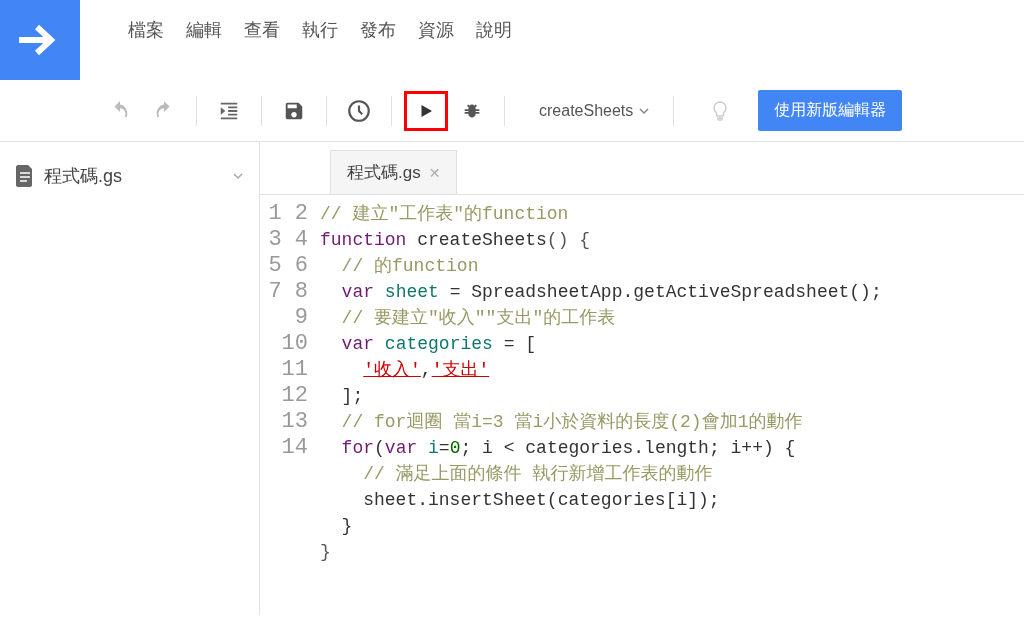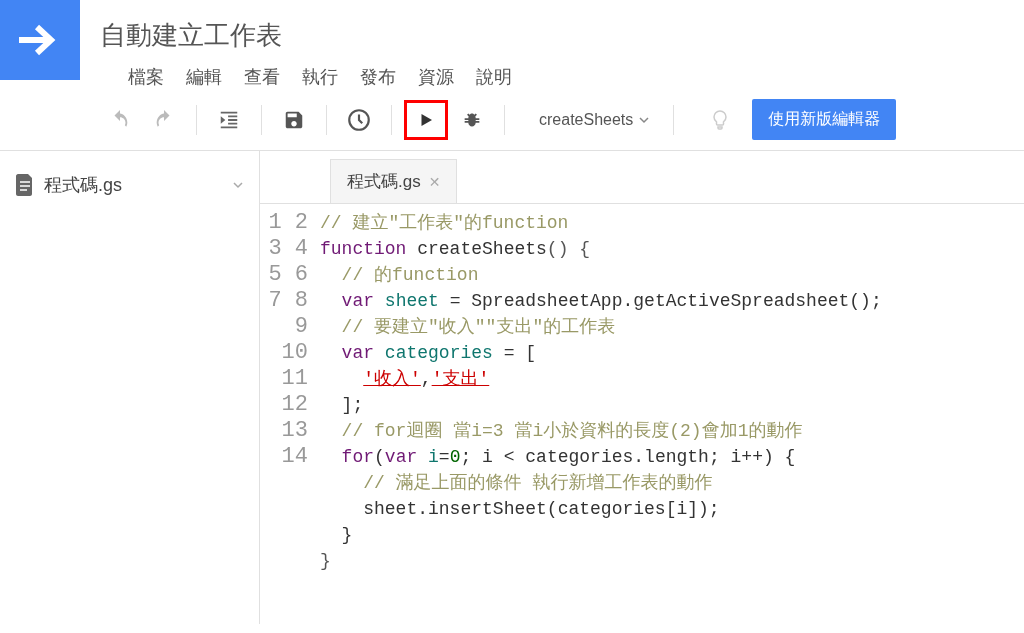--- a/index.html
+++ b/index.html
@@ -29,21 +29,21 @@
     .run-btn {
       width: 44px; height: 40px; display: flex; align-items: center; justify-content: center;
       border: 3px solid #ff0000; cursor: pointer;
     }
     .func-select { 
       margin-left: 10px; padding: 8px 12px; color: #555; font-size: 16px;
       display: flex; align-items: center; gap: 6px; cursor: pointer;
     }
     .lightbulb { margin-left: 14px; color: #ccc; cursor: pointer; }
     .new-editor-btn {
-      margin-left: 8px; background: #4285f4; color: #fff;
+      margin-left: 14px; background: #4285f4; color: #fff;
       padding: 10px 16px; border: none; font-size: 16px; cursor: pointer;
       border-radius: 2px;
     }
     
     .main { display: flex; height: calc(633px - 160px); }
     .sidebar { width: 260px; border-right: 1px solid #e0e0e0; padding-top: 12px; }
     .file-item {
       display: flex; align-items: center; padding: 10px 16px;
       font-size: 18px; color: #444; cursor: pointer; justify-content: space-between;
     }
@@ -79,21 +79,20 @@
 </head>
 <body>
 
 <div class="header">
   <div class="logo-box">
     <svg width="46" height="46" viewBox="0 0 46 46">
       <path d="M2 23 L30 23 M20 10 L34 23 L20 36" stroke="#fff" stroke-width="6" fill="none"></path>
     </svg>
   </div>
   <div class="header-right">
-    <div class="project-title">自動建立工作表</div>
     <div class="menu-bar">
       <span class="menu-item">檔案</span>
       <span class="menu-item">編輯</span>
       <span class="menu-item">查看</span>
       <span class="menu-item">執行</span>
       <span class="menu-item">發布</span>
       <span class="menu-item">資源</span>
       <span class="menu-item">說明</span>
     </div>
   </div>

